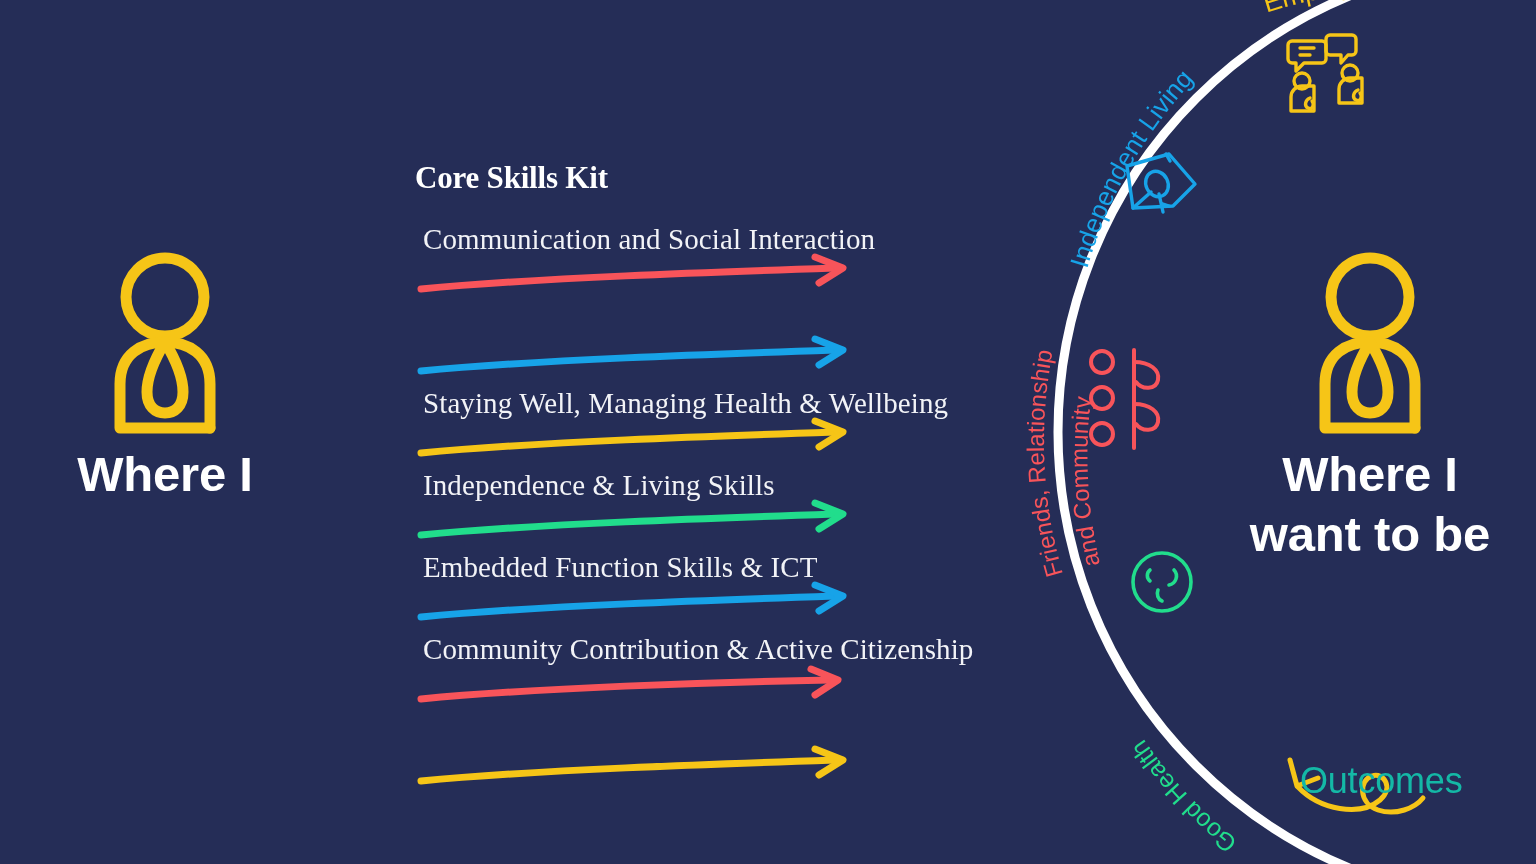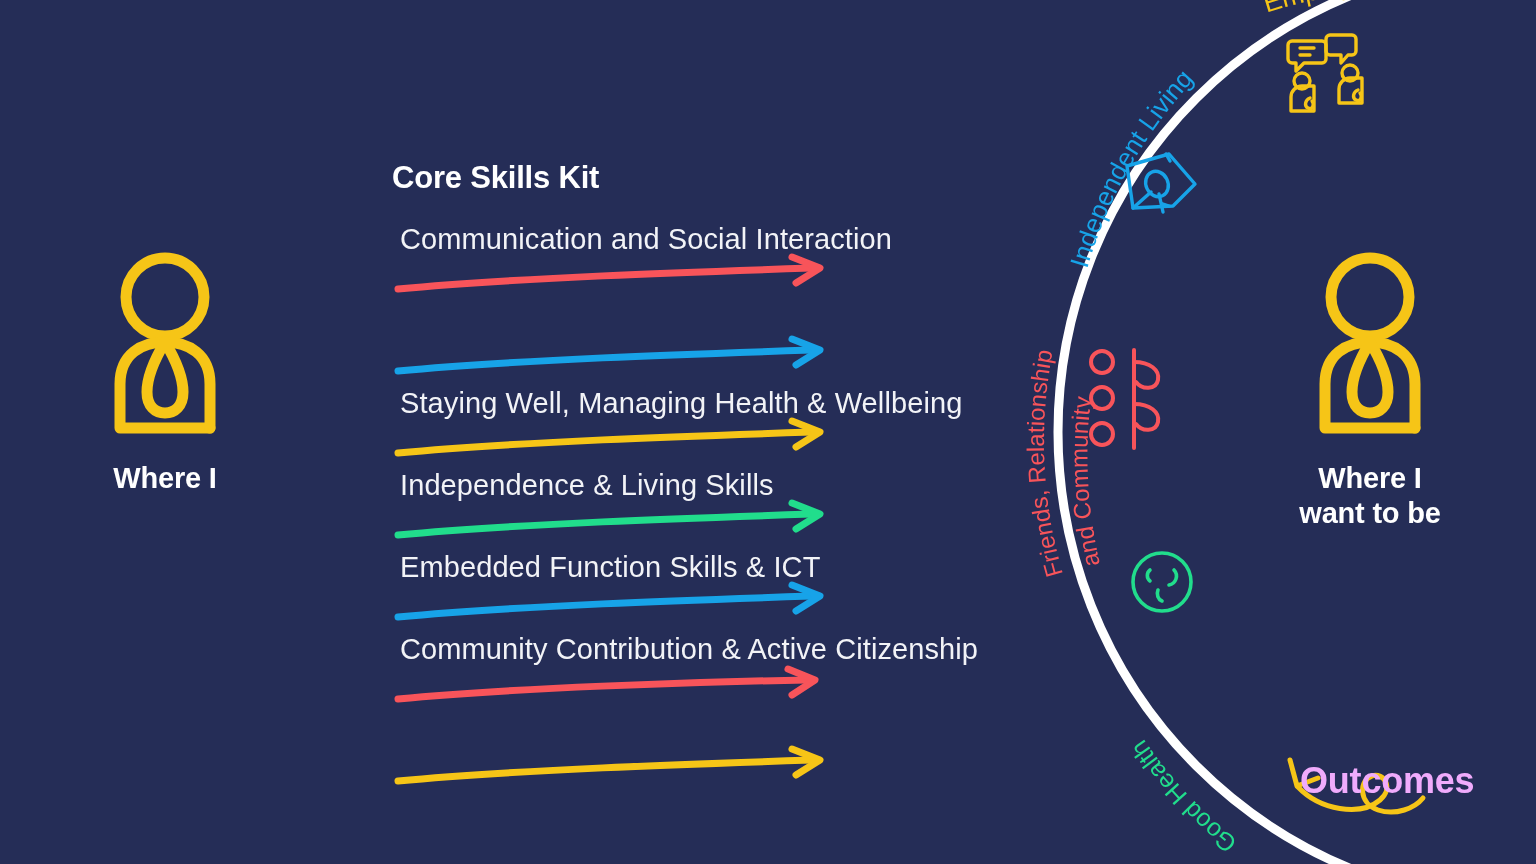--- a/index.html
+++ b/index.html
@@ -24,34 +24,35 @@
     text-align: center;
   }
   .person-panel.left  { left: 0px;   top: 250px; }
   .person-panel.right { left: 1205px; top: 250px; }
 
   .person-icon {
     display: block;
     margin: 0 auto;
   }
   .panel-caption {
-    margin-top: 26px;
+    margin-top: 10px;
     color: #ffffff;
-    font-size: 29px;
+    font-size: 49px;
     font-weight: bold;
     line-height: 1.22;
     letter-spacing: -0.2px;
   }
 
   
   #skills {
     position: absolute;
-    left: 392px;
+    left: 415px;
     top: 160px;
     width: 545px;
+    font-family: Liberation Serif, serif;
   }
   #skills-title {
     color: #ffffff;
     font-size: 31px;
     font-weight: bold;
     letter-spacing: -0.2px;
     margin: 0 0 28px 0;
   }
   .skill-row {
     position: relative;
@@ -90,23 +91,23 @@
     left: 0; top: 0;
     width: 700px;
     height: 944px;
     overflow: visible;
   }
 
   .outcomes-label {
     position: absolute;
     left: 1300px;
     top: 760px;
-    color: #f0abfc;
+    color: #14b8a6;
     font-size: 36px;
-    font-weight: bold;
+    font-weight: normal;
     letter-spacing: -0.2px;
   }
 </style>
 </head>
 <body>
 
 <div id="stage">
 
   <div class="person-panel left">
     <svg class="person-icon" width="150" height="185" viewBox="0 0 150 185">

